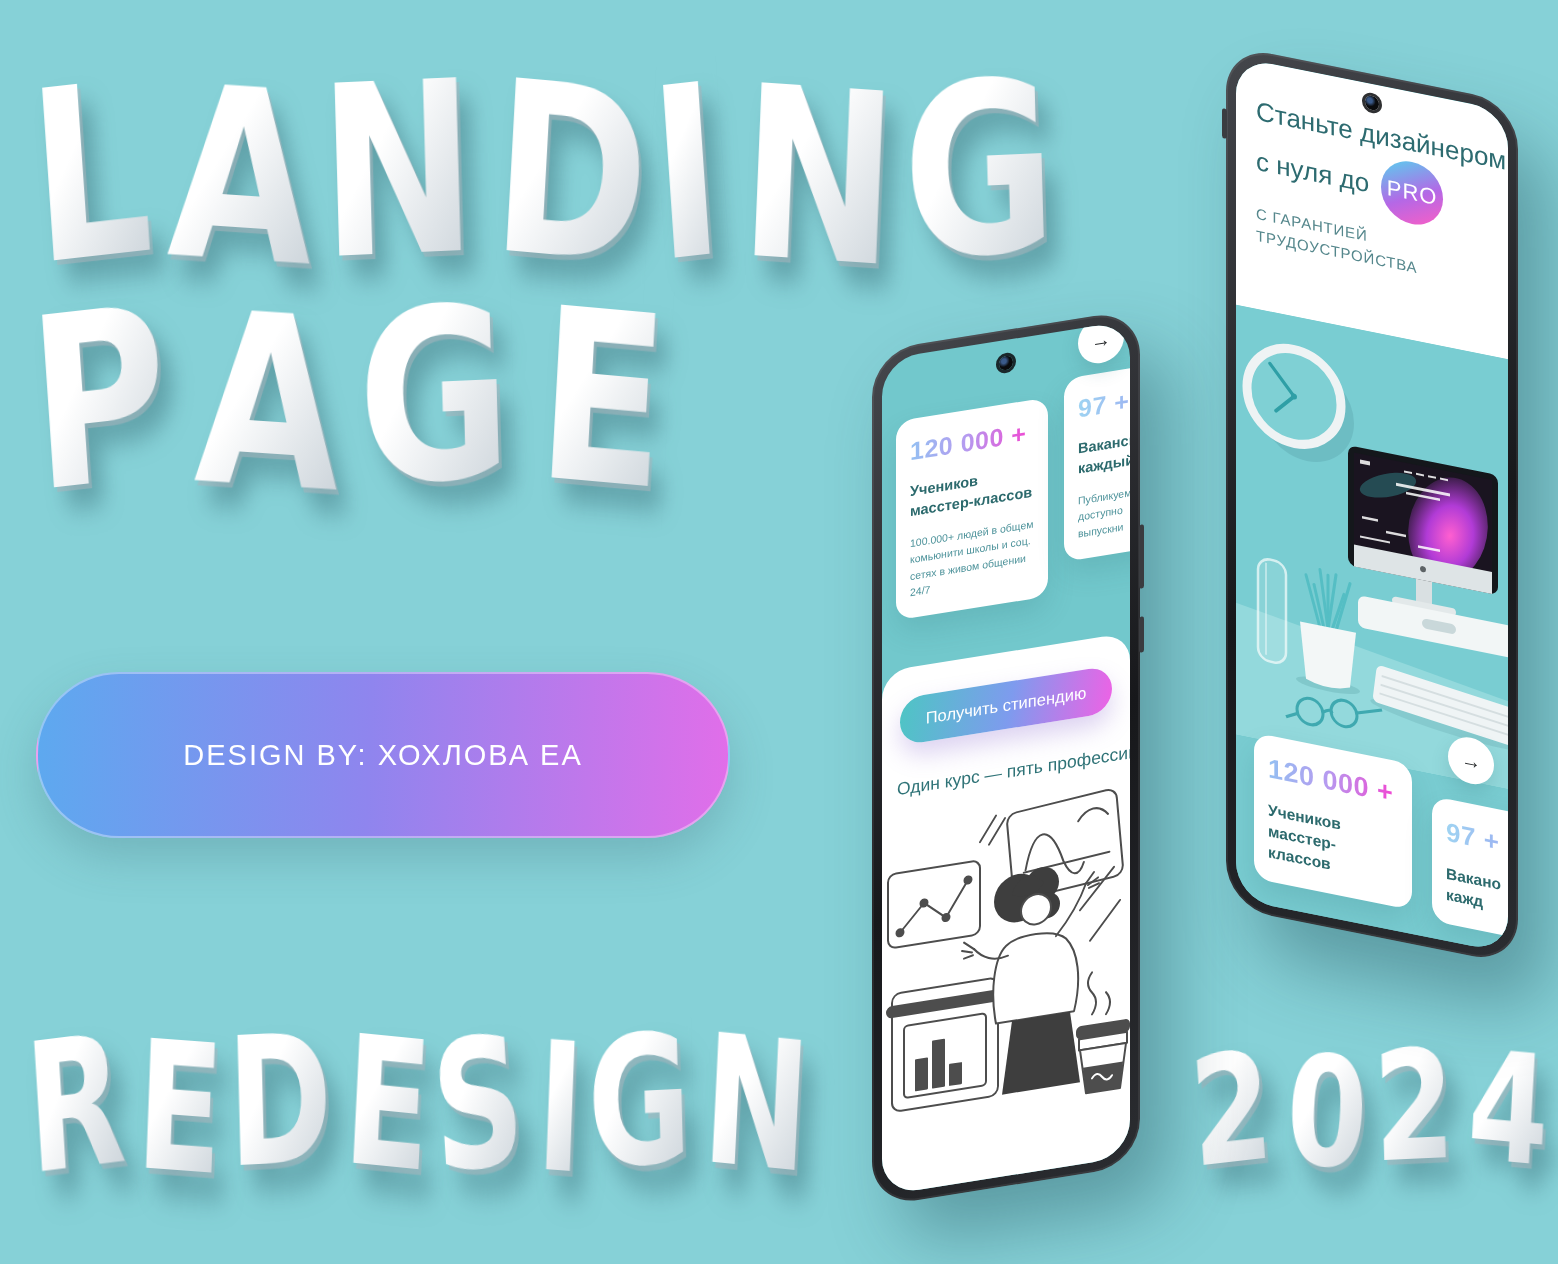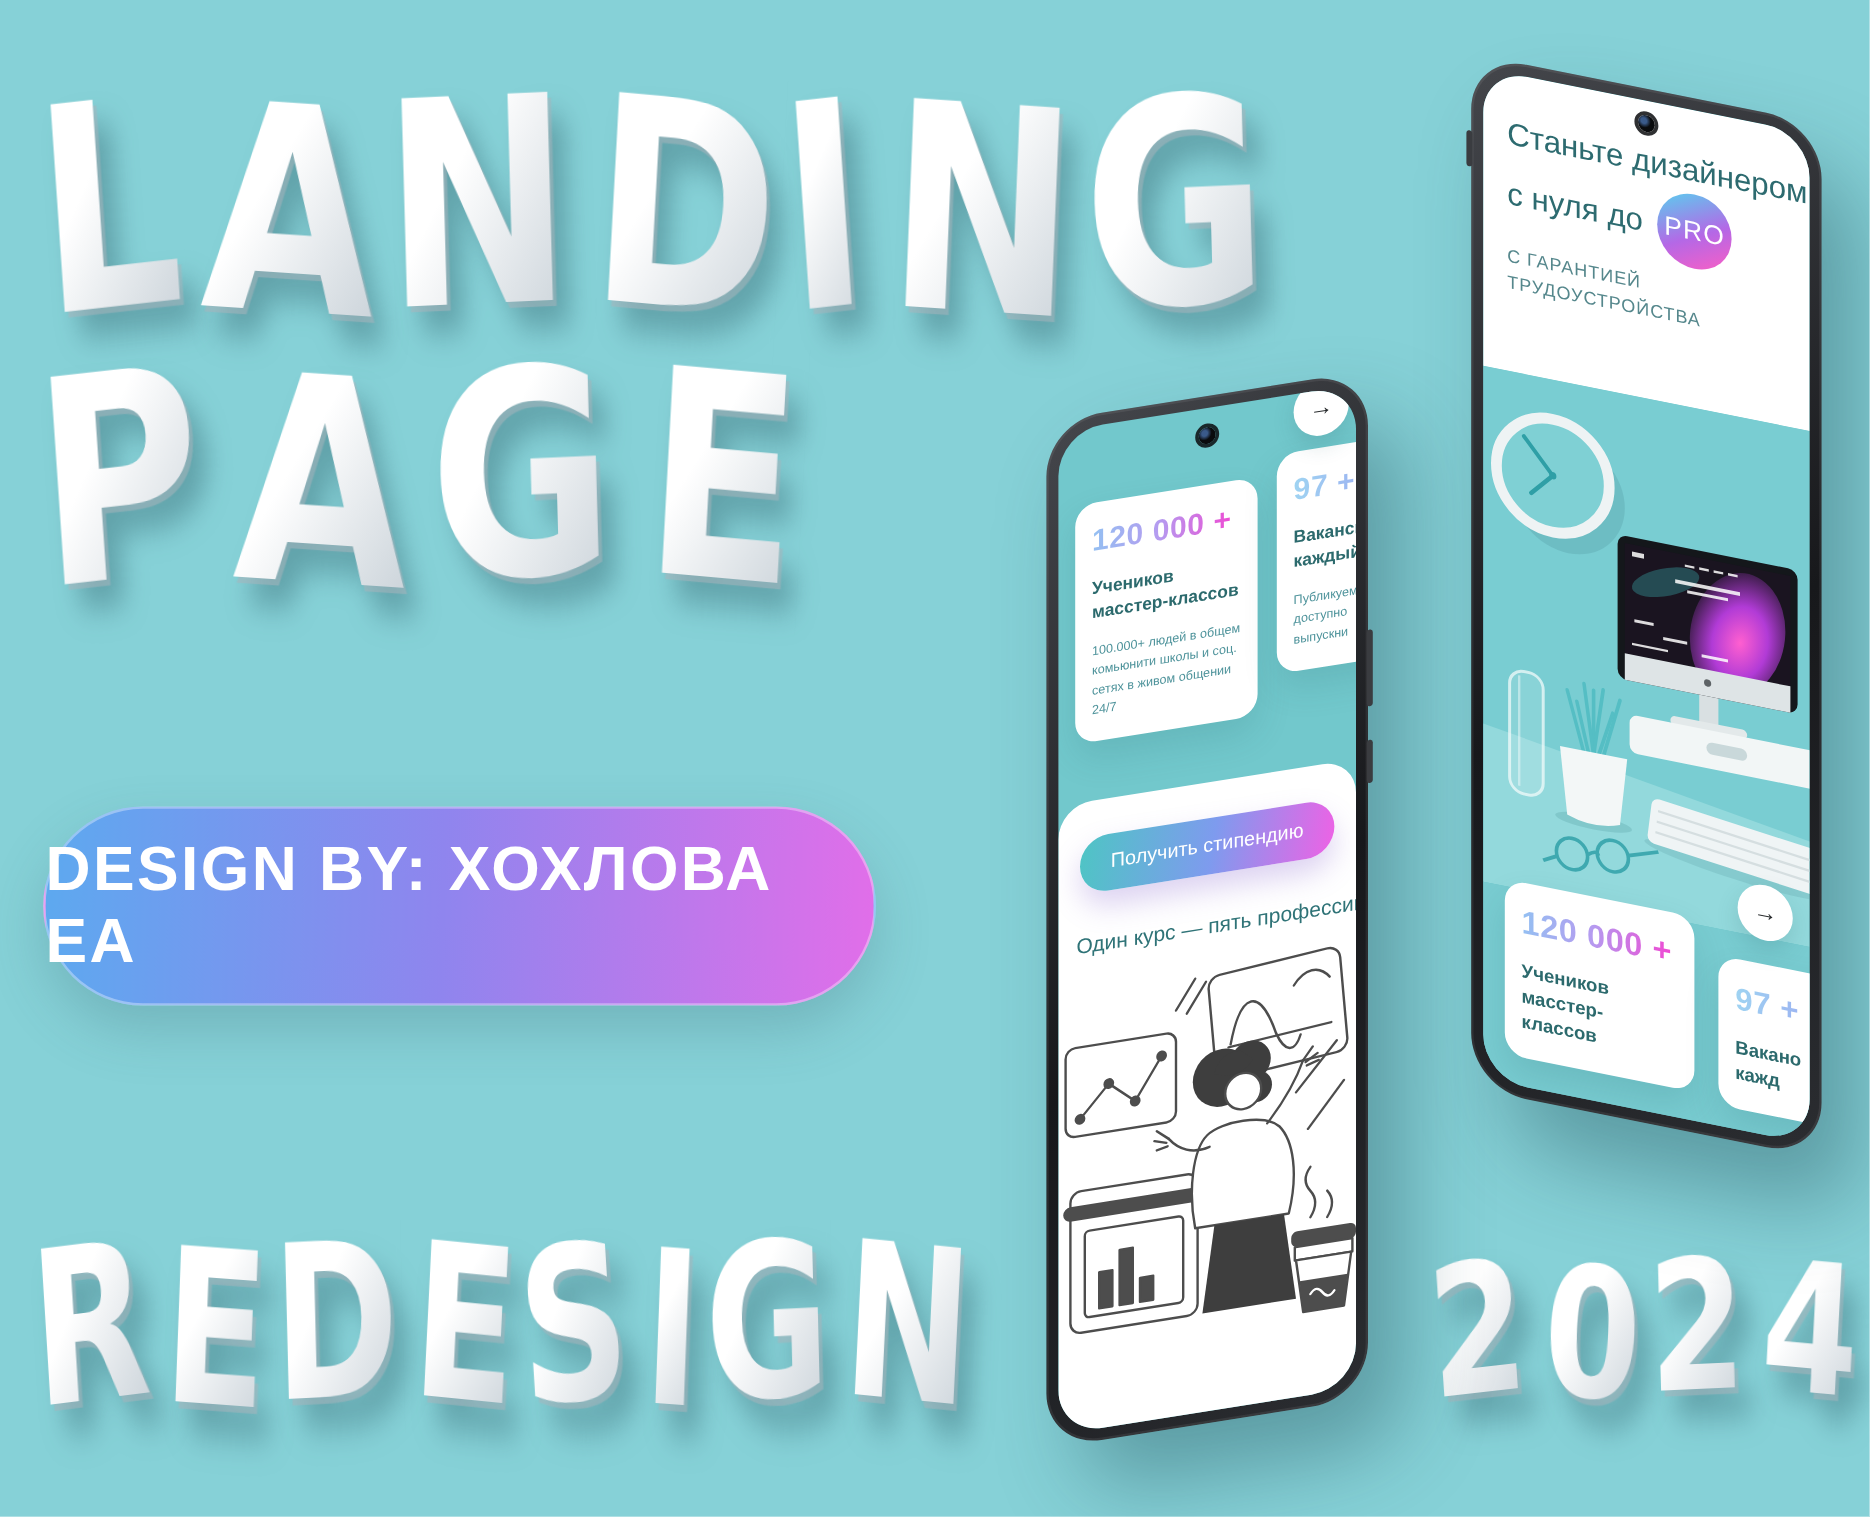--- a/index.html
+++ b/index.html
@@ -28,21 +28,21 @@
   .t-2024    { left:1194px; top:1062px; gap:10px; --sy:1.30; }
   .t-2024 .ltr{ font-size:116px; }
 
   
   .credit-pill {
     position:absolute; left:36px; top:672px; width:694px; height:166px; border-radius:84px;
     background:linear-gradient(92deg,#5da9ef 0%, #8f85ee 48%, #e16ee9 100%);
     border:2px solid rgba(255,255,255,.35);
     box-shadow:0 20px 44px rgba(55,100,110,.25);
     display:flex; align-items:center; justify-content:center;
-    color:#fff; font-size:52px; font-weight:bold; letter-spacing:2px;
+    color:#fff; font-size:29px; font-weight:normal; letter-spacing:2px;
   }
 
   
   .phone { position:absolute; border-radius:46px; padding:10px;
     background:linear-gradient(145deg,#45474c,#17181b 55%,#2b2d31);
     box-shadow:30px 42px 70px rgba(24,68,78,.38), inset 0 0 0 2px rgba(255,255,255,.07); }
   .phone-left  { left:872px; top:330px; width:268px; height:856px; transform:skewY(-9deg); }
   .phone-right { left:1226px; top:74px; width:292px; height:862px; transform:skewY(11.3deg); z-index:2; }
   .screen { position:relative; width:100%; height:100%; border-radius:37px; overflow:hidden; background:#72c8cc; }
   .side-btn { position:absolute; background:#3a3c40; border-radius:3px; }

